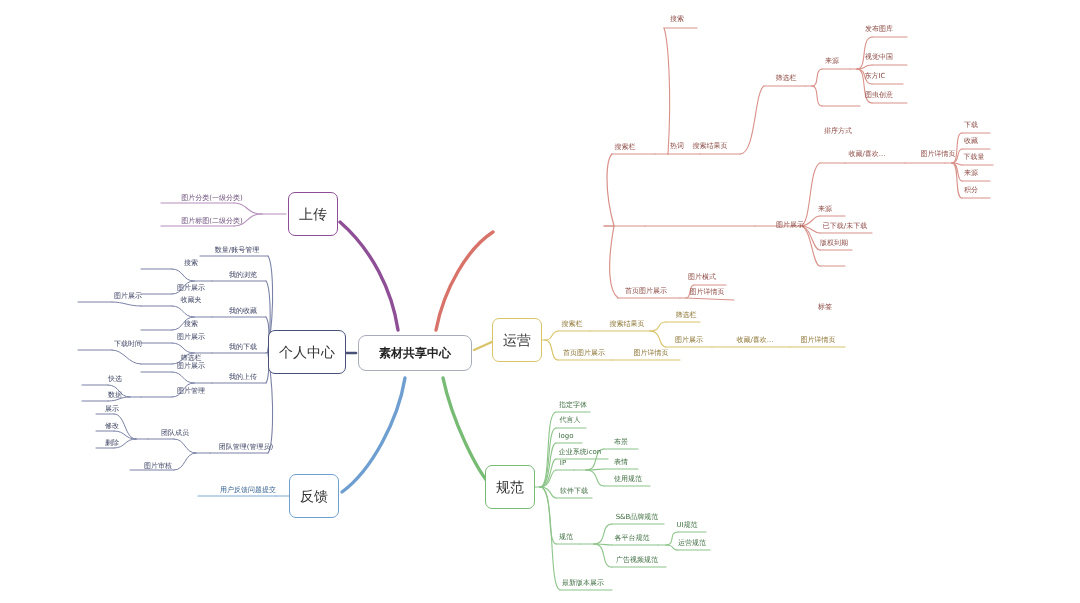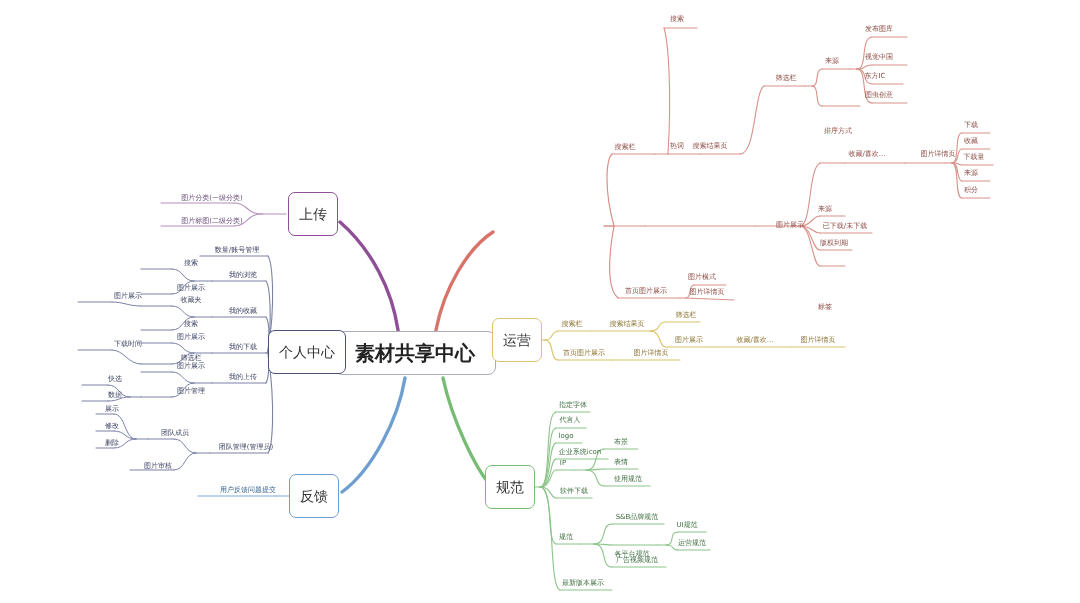--- a/index.html
+++ b/index.html
@@ -6,21 +6,21 @@
   body{width:1080px;height:603px;overflow:hidden;
        font-family:"DejaVu Sans","Liberation Sans",sans-serif;}
   #stage{position:relative;width:1080px;height:603px;background:#fff;}
   svg#links{position:absolute;left:0;top:0;width:1080px;height:603px;}
   .node{position:absolute;white-space:nowrap;transform:translate(-50%,-50%);
         line-height:1;}
   
   .boxed{border:1px solid #b9bcc9;border-radius:7px;background:#fff;
          padding:14px 10px;font-size:14px;color:#333;}
   .root{border:1px solid #a9adbb;border-radius:8px;background:#fff;
-        padding:11px 20px;font-size:20px;font-weight:bold;color:#222;}
+        padding:11px 20px;font-size:12px;font-weight:bold;color:#222;}
   
   .leaf{font-size:7px;color:#4a4a52;padding:0 2px 2px 2px;}
   .leaf.purple{color:#6b4f7a;}
   .leaf.navy{color:#3e4463;}
   .leaf.blue{color:#35618e;}
   .leaf.red{color:#8c4a44;}
   .leaf.yellow{color:#8a7230;}
   .leaf.green{color:#3f6e40;}
   .b-purple{border-color:#8e4f96;}
   .b-navy{border-color:#4a5178;}
@@ -318,17 +318,17 @@
   <div class="node leaf green" style="left:580px;top:453px;">企业系统icon</div>
   <div class="node leaf green" style="left:563px;top:464px;">IP</div>
   <div class="node leaf green" style="left:574px;top:492px;">软件下载</div>
   <div class="node leaf green" style="left:566px;top:538px;">规范</div>
   <div class="node leaf green" style="left:583px;top:584px;">最新版本展示</div>
 
   <div class="node leaf green" style="left:621px;top:443px;">布景</div>
   <div class="node leaf green" style="left:621px;top:463px;">表情</div>
   <div class="node leaf green" style="left:628px;top:480px;">使用规范</div>
   <div class="node leaf green" style="left:637px;top:518px;">S&amp;B品牌规范</div>
-  <div class="node leaf green" style="left:632px;top:539px;margin-top:16px;">各平台规范</div>
+  <div class="node leaf green" style="left:632px;top:539px;">各平台规范</div>
   <div class="node leaf green" style="left:637px;top:561px;">广告视频规范</div>
   <div class="node leaf green" style="left:687px;top:526px;">UI规范</div>
   <div class="node leaf green" style="left:692px;top:544px;">运营规范</div>
 </div>
 
 </body></html>

